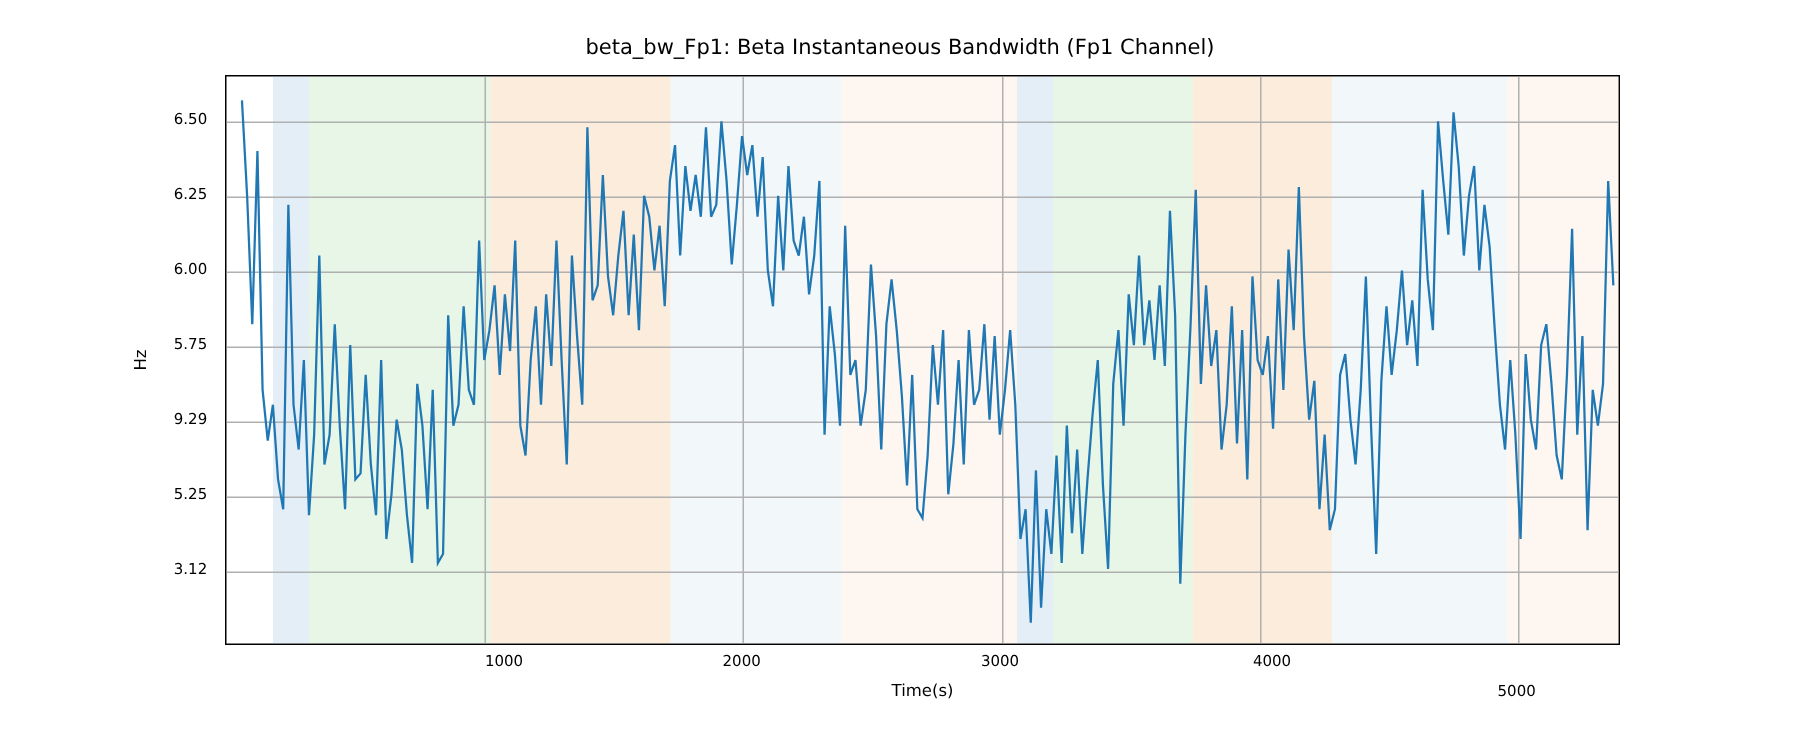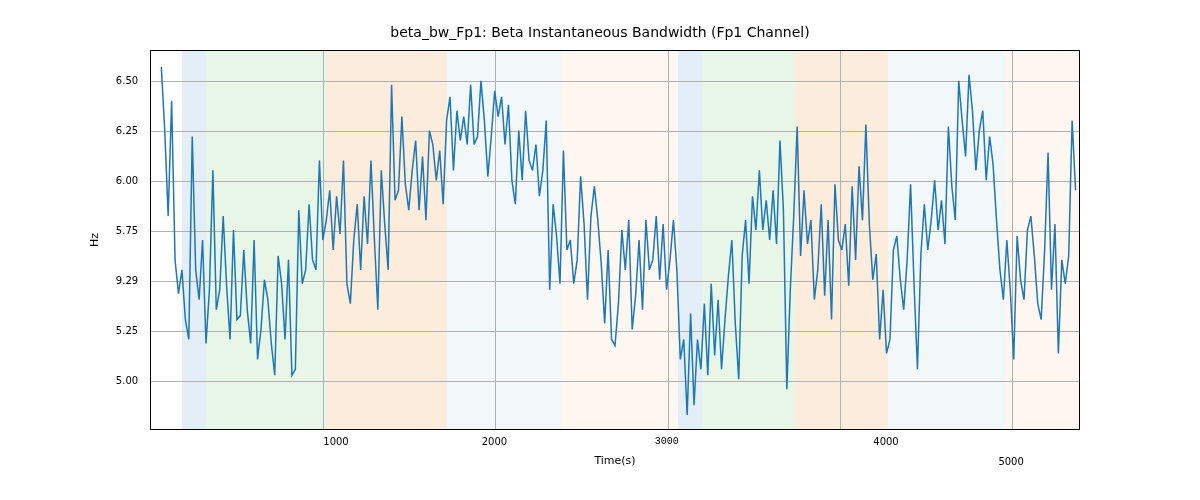--- a/index.html
+++ b/index.html
@@ -132,26 +132,26 @@
         <div class="gridline-h" style="top: 30px;"></div>
       </div>
     <svg class="line-svg" id="line-svg" viewBox="0 0 930 380" preserveAspectRatio="none">
         <path d="M10.33 16.00 L13.78 80.00 L17.22 166.00 L20.67 50.00 L24.11 210.00 L27.56 244.00 L31.00 220.00 L34.44 270.00 L37.89 290.00 L41.33 86.00 L44.78 220.00 L48.22 250.00 L51.67 190.00 L55.11 294.00 L58.56 240.00 L62.00 120.00 L65.44 260.00 L68.89 240.00 L72.33 166.00 L75.78 236.00 L79.22 290.00 L82.67 180.00 L86.11 270.00 L89.56 266.00 L93.00 200.00 L96.44 260.00 L99.89 294.00 L103.33 190.00 L106.78 310.00 L110.22 280.00 L113.67 230.00 L117.11 250.00 L120.56 294.00 L124.00 326.00 L127.44 206.00 L130.89 234.00 L134.33 290.00 L137.78 210.00 L141.22 326.00 L144.67 320.00 L148.11 160.00 L151.56 234.00 L155.00 220.00 L158.44 154.00 L161.89 210.00 L165.33 220.00 L168.78 110.00 L172.22 190.00 L175.67 170.00 L179.11 140.00 L182.56 200.00 L186.00 146.00 L189.44 184.00 L192.89 110.00 L196.33 234.00 L199.78 254.00 L203.22 190.00 L206.67 154.00 L210.11 220.00 L213.56 146.00 L217.00 194.00 L220.44 110.00 L223.89 190.00 L227.33 260.00 L230.78 120.00 L234.22 174.00 L237.67 220.00 L241.11 34.00 L244.56 150.00 L248.00 140.00 L251.44 66.00 L254.89 134.00 L258.33 160.00 L261.78 120.00 L265.22 90.00 L268.67 160.00 L272.11 106.00 L275.56 170.00 L279.00 80.00 L282.44 94.00 L285.89 130.00 L289.33 100.00 L292.78 154.00 L296.22 70.00 L299.67 46.00 L303.11 120.00 L306.56 60.00 L310.00 90.00 L313.44 66.00 L316.89 94.00 L320.33 34.00 L323.78 94.00 L327.22 86.00 L330.67 30.00 L334.11 70.00 L337.56 126.00 L341.00 86.00 L344.44 40.00 L347.89 66.00 L351.33 46.00 L354.78 94.00 L358.22 54.00 L361.67 130.00 L365.11 154.00 L368.56 80.00 L372.00 130.00 L375.44 60.00 L378.89 110.00 L382.33 120.00 L385.78 94.00 L389.22 146.00 L392.67 120.00 L396.11 70.00 L399.56 240.00 L403.00 154.00 L406.44 186.00 L409.89 234.00 L413.33 100.00 L416.78 200.00 L420.22 190.00 L423.67 234.00 L427.11 210.00 L430.56 126.00 L434.00 174.00 L437.44 250.00 L440.89 166.00 L444.33 136.00 L447.78 170.00 L451.22 214.00 L454.67 274.00 L458.11 200.00 L461.56 290.00 L465.00 296.00 L468.44 254.00 L471.89 180.00 L475.33 220.00 L478.78 170.00 L482.22 280.00 L485.67 246.00 L489.11 190.00 L492.56 260.00 L496.00 170.00 L499.44 220.00 L502.89 210.00 L506.33 166.00 L509.78 230.00 L513.22 174.00 L516.67 240.00 L520.11 210.00 L523.56 170.00 L527.00 220.00 L530.44 310.00 L533.89 290.00 L537.33 366.00 L540.78 264.00 L544.22 356.00 L547.67 290.00 L551.11 320.00 L554.56 254.00 L558.00 326.00 L561.44 234.00 L564.89 306.00 L568.33 250.00 L571.78 320.00 L575.22 270.00 L578.67 226.00 L582.11 190.00 L585.56 274.00 L589.00 330.00 L592.44 206.00 L595.89 170.00 L599.33 234.00 L602.78 146.00 L606.22 180.00 L609.67 120.00 L613.11 180.00 L616.56 150.00 L620.00 190.00 L623.44 140.00 L626.89 194.00 L630.33 90.00 L633.78 160.00 L637.22 340.00 L640.67 240.00 L644.11 166.00 L647.56 76.00 L651.00 206.00 L654.44 140.00 L657.89 194.00 L661.33 170.00 L664.78 250.00 L668.22 220.00 L671.67 154.00 L675.11 246.00 L678.56 170.00 L682.00 270.00 L685.44 134.00 L688.89 190.00 L692.33 200.00 L695.78 174.00 L699.22 236.00 L702.67 136.00 L706.11 210.00 L709.56 116.00 L713.00 170.00 L716.44 74.00 L719.89 174.00 L723.33 230.00 L726.78 204.00 L730.22 290.00 L733.67 240.00 L737.11 304.00 L740.56 290.00 L744.00 200.00 L747.44 186.00 L750.89 230.00 L754.33 260.00 L757.78 210.00 L761.22 134.00 L764.67 234.00 L768.11 320.00 L771.56 204.00 L775.00 154.00 L778.44 200.00 L781.89 170.00 L785.33 130.00 L788.78 180.00 L792.22 150.00 L795.67 194.00 L799.11 76.00 L802.56 136.00 L806.00 170.00 L809.44 30.00 L812.89 70.00 L816.33 106.00 L819.78 24.00 L823.22 60.00 L826.67 120.00 L830.11 80.00 L833.56 60.00 L837.00 130.00 L840.44 86.00 L843.89 114.00 L847.33 170.00 L850.78 220.00 L854.22 250.00 L857.67 190.00 L861.11 240.00 L864.56 310.00 L868.00 186.00 L871.44 230.00 L874.89 250.00 L878.33 180.00 L881.78 166.00 L885.22 206.00 L888.67 254.00 L892.11 270.00 L895.56 200.00 L899.00 102.00 L902.44 240.00 L905.89 174.00 L909.33 304.00 L912.78 210.00 L916.22 234.00 L919.67 206.00 L923.11 70.00 L926.56 140.00 " class="series" style="stroke: rgb(31, 119, 180);"></path>
       </svg>
   </div>
 
   <div id="xticks">
       <div class="tick-x" style="left: 336px; top: 436px;">1000</div>
       <div class="tick-x" style="left: 494.444px; top: 436px;">2000</div>
-      <div class="tick-x" style="left: 666.667px; top: 436px; font-family: Liberation Mono, monospace;">3000</div>
-      <div class="tick-x" style="left: 886px; top: 436px; text-align: center;">4000</div>
+      <div class="tick-x" style="left: 666.667px; top: 436px;">3000</div>
+      <div class="tick-x" style="left: 848px; top: 436px; text-align: center;">4000</div>
       <div class="tick-x" style="left: 1011.11px; top: 436px; margin-top: 20px;">5000</div>
     </div>
   <div id="yticks">
-      <div class="tick-y" style="left: 110px; width: 34px; top: 380px;">5.00</div>
+      <div class="tick-y" style="left: 110px; width: 34px; top: 380px;">3.12</div>
       <div class="tick-y" style="left: 110px; width: 34px; top: 330px;">5.25</div>
       <div class="tick-y" style="left: 110px; width: 34px; top: 280px;">9.29</div>
       <div class="tick-y" style="left: 110px; width: 34px; top: 230px;">5.75</div>
       <div class="tick-y" style="left: 110px; width: 34px; top: 180px;">6.00</div>
       <div class="tick-y" style="left: 110px; width: 34px; top: 130px;">6.25</div>
       <div class="tick-y" style="left: 110px; width: 34px; top: 80px;">6.50</div>
     </div>
 
   <div class="xlabel" id="xlabel" style="left: 615px; top: 454px;">Time(s)</div>
   <div class="ylabel" id="ylabel" style="left: 94px; top: 240px;">Hz</div>

